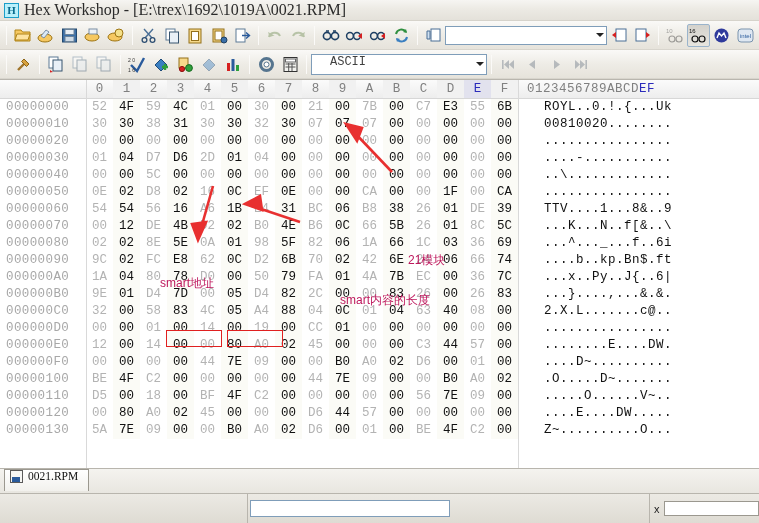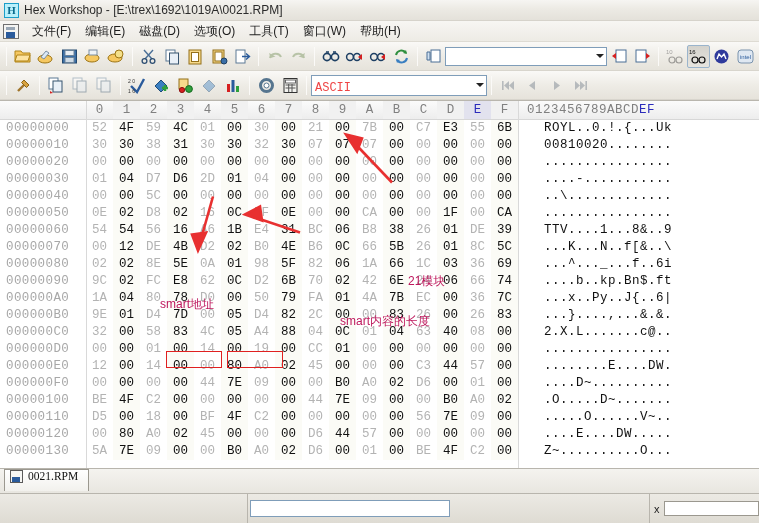--- a/index.html
+++ b/index.html
@@ -29,22 +29,22 @@
   .app-logo {
     width: 15px; height: 15px;
     border: 1px solid #1a9ec9;
     background: #b9f0fb;
     color: #0a6c8e;
     font: bold 11px/13px "Liberation Serif", serif;
     text-align: center;
     margin-right: 5px;
   }
   .title-text {
-    font-size: 12px; color: #2b2b2b;
-    font-family: Liberation Sans, sans-serif;
+    font-size: 16px; color: #2b2b2b;
+    font-family: Liberation Serif, serif;
     white-space: nowrap;
   }
 
   
   .menubar {
     height: 21px; flex: 0 0 21px;
     background: linear-gradient(to bottom,#f7f6f3 0%,#edebe5 100%);
     border-bottom: 1px solid #dedbd3;
     display: flex; align-items: center;
     padding-left: 3px;
@@ -95,23 +95,23 @@
     background: linear-gradient(to bottom,#d4d2cc,#e7e5df);
   }
   .tb-btn svg { display:block; }
   .tb-btn.disabled { opacity: .42; }
 
   
   .tb-combo {
     height: 19px; width: 160px;
     background: #ffffff;
     border: 1px solid #7f9db9;
-    display: flex; align-items: flex-end;
-    font-size: 11px; color: #ef4444;
-    padding-left: 3px;
+    display: flex; align-items: flex-start;
+    font-size: 11px; color: #404040;
+    padding-left: 18px;
     position: relative;
   }
   .tb-combo .arrow {
     position: absolute; right: 2px; top: 50%;
     transform: translateY(-50%);
     width: 0; height: 0;
     border-left: 4px solid transparent;
     border-right: 4px solid transparent;
     border-top: 4px solid #222;
   }
@@ -257,30 +257,20 @@
 </head>
 <body>
 
 <div id="app">
 
   <div class="titlebar">
     <div class="app-logo">H</div>
     <div class="title-text">Hex Workshop - [E:\trex\1692\1019A\0021.RPM]</div>
   </div>
 
-  <div class="menubar">
-    <div class="menu-doc-icon"></div>
-    <div class="menu-item">文件(F)</div>
-    <div class="menu-item">编辑(E)</div>
-    <div class="menu-item">磁盘(D)</div>
-    <div class="menu-item">选项(O)</div>
-    <div class="menu-item">工具(T)</div>
-    <div class="menu-item">窗口(W)</div>
-    <div class="menu-item">帮助(H)</div>
-  </div>
 
   <div class="toolbar">
     <div class="tb-sep"></div>
 
     <div class="tb-btn">
       <svg width="18" height="17" viewBox="0 0 18 17">
           <path d="M1 3h6l1.6 2H16v9H1z" fill="#f6c861" stroke="#b08418"></path>
           <path d="M3 7h13l-2 6H1z" fill="#fde3a0" stroke="#b08418"></path>
         </svg>
     </div>

